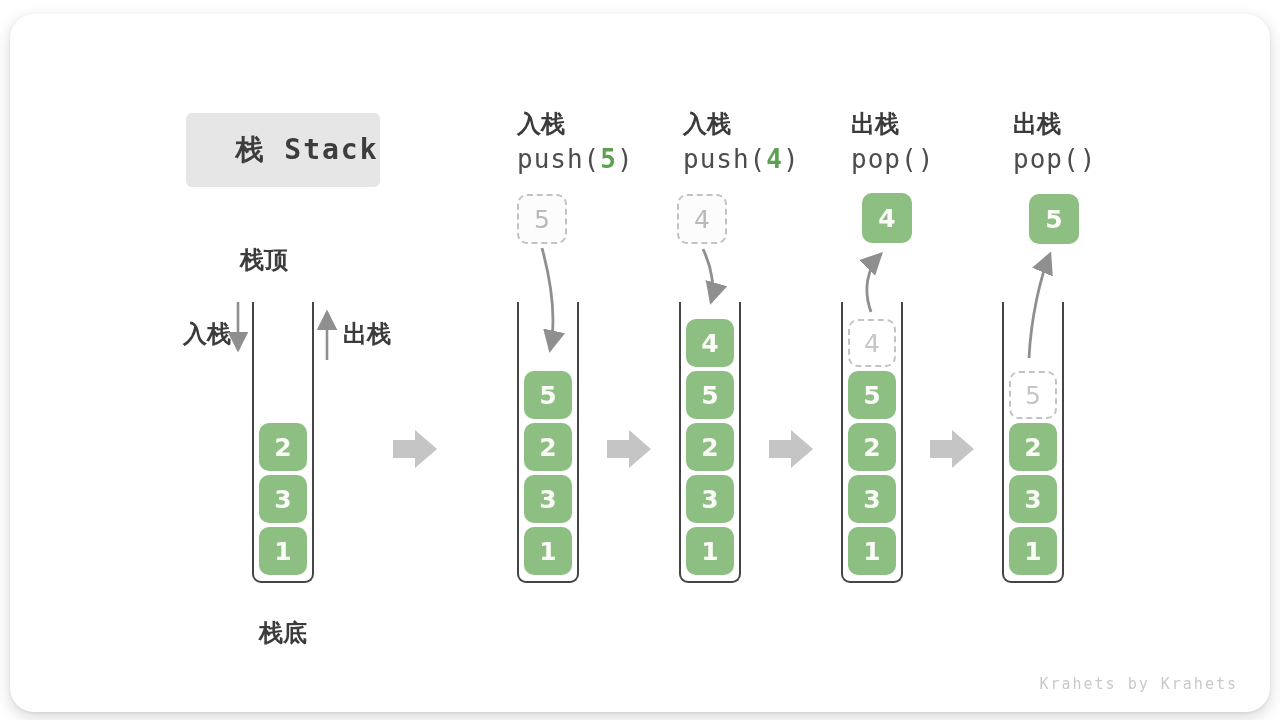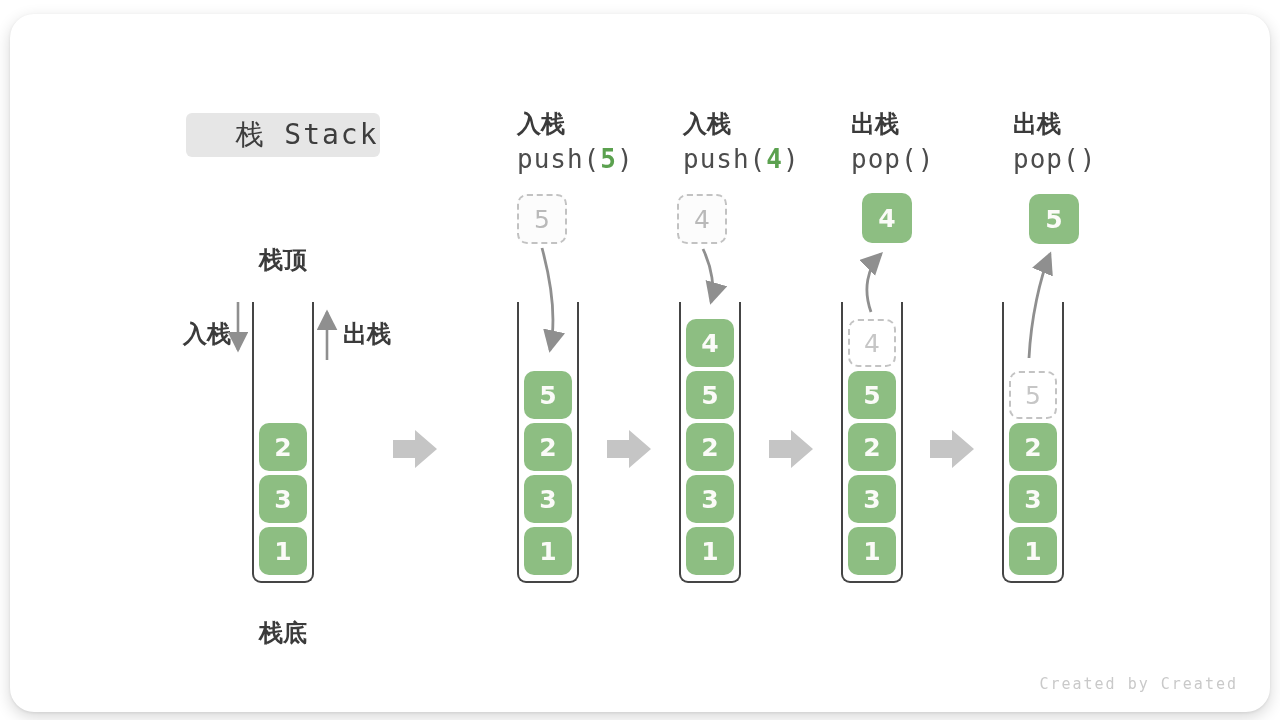--- a/index.html
+++ b/index.html
@@ -9,25 +9,25 @@
   .card {
     position: absolute; left: 10px; top: 14px; width: 1260px; height: 698px;
     background: #ffffff; border-radius: 24px;
     box-shadow: 0 5px 16px rgba(0,0,0,0.16), 0 1px 3px rgba(0,0,0,0.08);
   }
 
   .abs { position: absolute; }
 
   
   .title-badge {
-    left: 186px; top: 113px; width: 194px; height: 44px;
+    left: 186px; top: 113px; width: 194px; height: 74px;
     background: #e6e6e6; border-radius: 6px;
     display: flex; align-items: center; justify-content: center;
     font-family: "DejaVu Sans Mono", "DejaVu Sans", monospace;
-    font-size: 28px; font-weight: 400; color: #3d3d3d; letter-spacing: 2px; padding-left: 48px;
+    font-size: 28px; font-weight: 700; color: #3d3d3d; letter-spacing: 2px; padding-left: 48px;
   }
 
   
   .cn-label {
     font-size: 24px; font-weight: bold; color: #3b3b3b; white-space: nowrap;
   }
 
   
   .op-label { white-space: nowrap; }
   .op-label .line1 { display: block; font-size: 24px; font-weight: bold; color: #3b3b3b; height: 36px; }
@@ -79,21 +79,21 @@
 </style>
 </head>
 <body>
 
 <div class="card"></div>
 
 <div class="abs title-badge">
   <span>栈 Stack</span>
 </div>
 
-<div class="abs cn-label" style="left:240px; top:244px; width:86px; text-align:center;">栈顶</div>
+<div class="abs cn-label" style="left:240px; top:244px; width:86px; ">栈顶</div>
 <div class="abs cn-label" style="left:183px; top:318px;">入栈</div>
 <div class="abs cn-label" style="left:343px; top:318px;">出栈</div>
 <div class="abs cn-label" style="left:240px; top:617px; width:86px; text-align:center;">栈底</div>
 
 <div class="abs op-label" style="left:517px; top:108px;">
   <span class="line1">入栈</span>
   <span class="line2"><span>push(</span><span class="arg">5</span><span>)</span></span>
 </div>
 <div class="abs op-label" style="left:683px; top:108px;">
   <span class="line1">入栈</span>
@@ -159,13 +159,13 @@
   <path d="M0,-9 H22 V-19 L44,0 L22,19 V9 H0 Z" transform="translate(607,449)" fill="#c5c5c5"></path>
   <path d="M0,-9 H22 V-19 L44,0 L22,19 V9 H0 Z" transform="translate(769,449)" fill="#c5c5c5"></path>
   <path d="M0,-9 H22 V-19 L44,0 L22,19 V9 H0 Z" transform="translate(930,449)" fill="#c5c5c5"></path>
 </svg>
 
 <div class="abs float-box ghost" style="left:517px; top:194px;">5</div>
 <div class="abs float-box ghost" style="left:677px; top:194px;">4</div>
 <div class="abs float-box solid" style="left:862px; top:193px;">4</div>
 <div class="abs float-box solid" style="left:1029px; top:194px;">5</div>
 
-<div class="abs attribution">Created by Created</div>
+<div class="abs attribution">Krahets by Krahets</div>
 
 </body></html>

